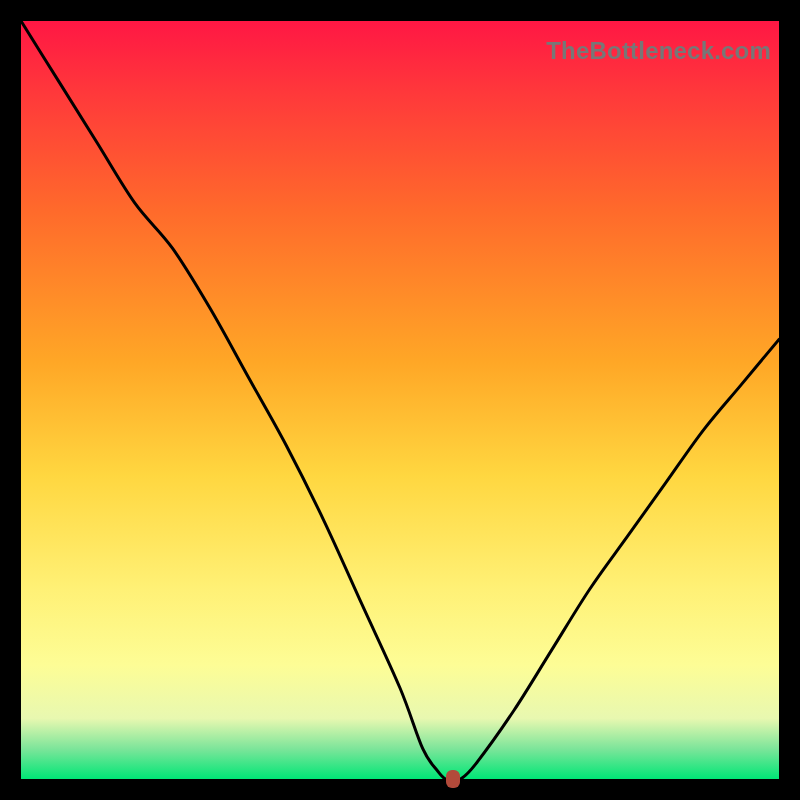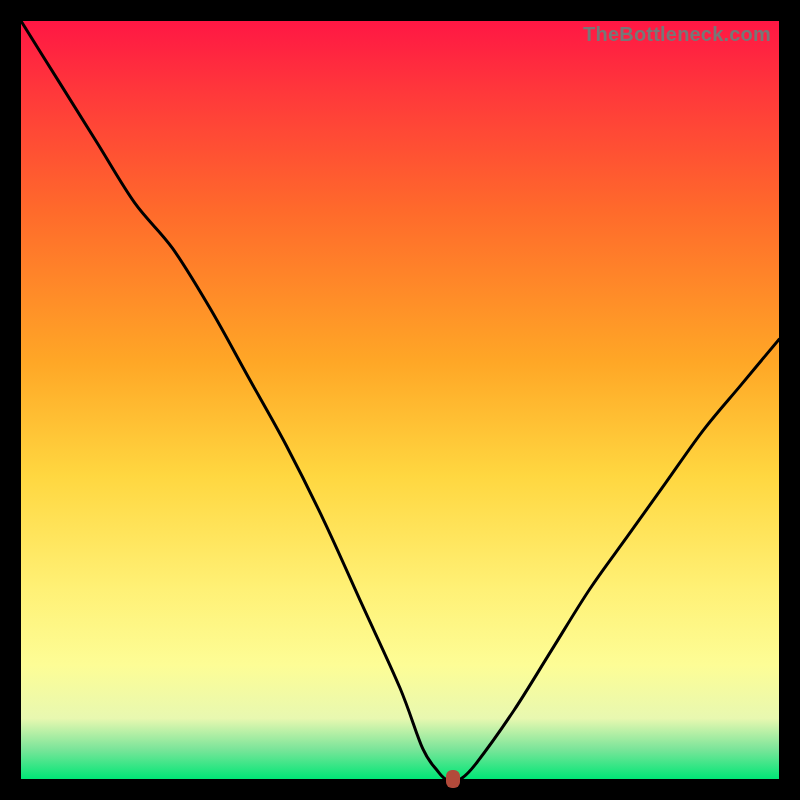--- a/index.html
+++ b/index.html
@@ -30,24 +30,24 @@
       #ffa726 45%,
       #ffd740 60%,
       #fff176 75%,
       #fdfd96 85%,
       #e8f8b0 92%,
       #7de59a 96%,
       #00e676 100%);
   }
   .watermark {
     position: absolute;
-    top: 2px;
+    top: 16px;
     right: 8px;
     color: #777;
-    font-size: 20px;
+    font-size: 24px;
     font-weight: 600;
     letter-spacing: 0.2px;
     user-select: none;
   }
   svg.curve {
     position: absolute;
     left: 0;
     top: 0;
     width: 758px;
     height: 758px;

